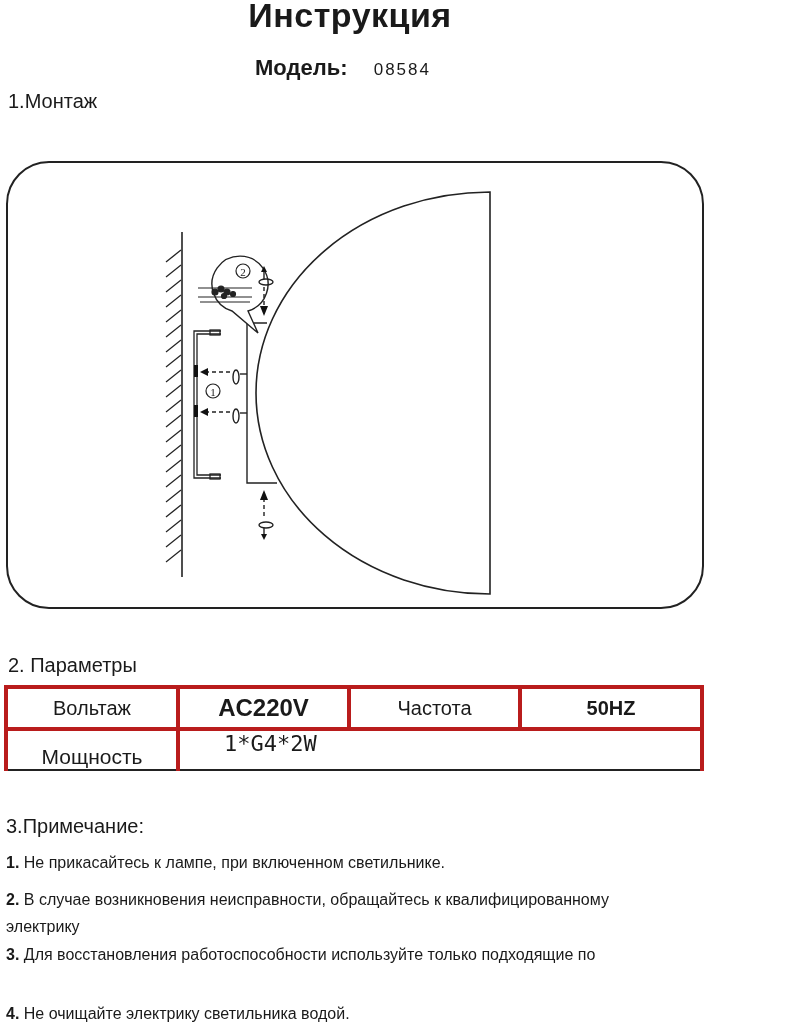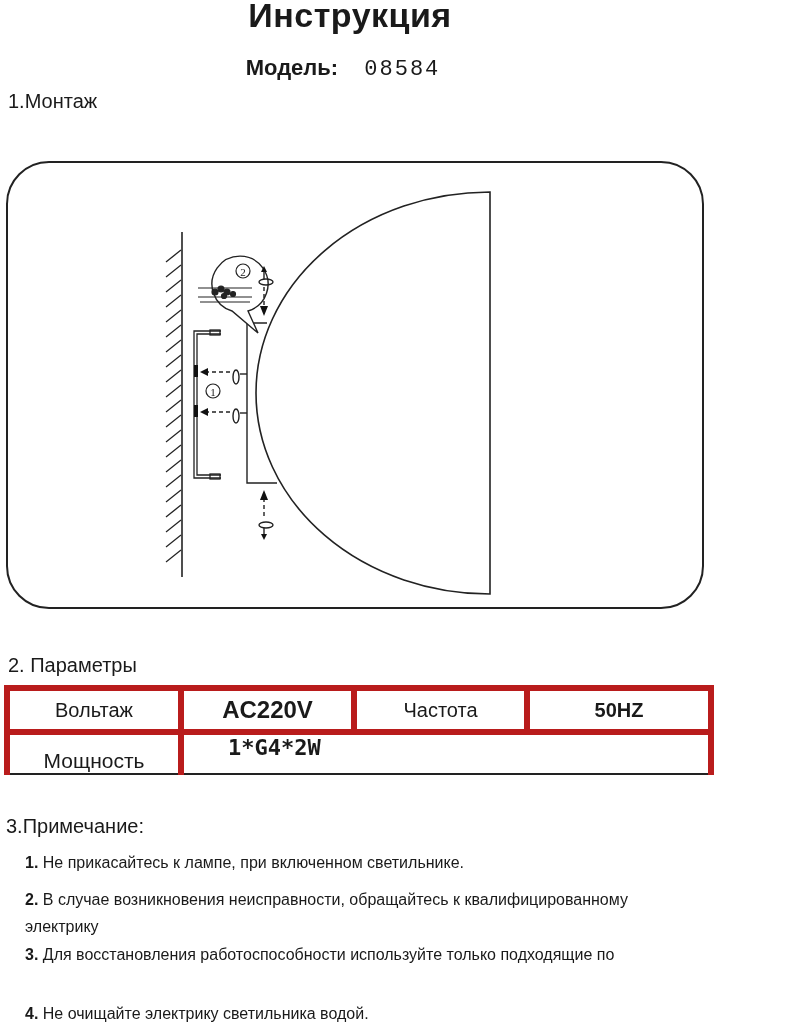--- a/index.html
+++ b/index.html
@@ -2,34 +2,34 @@
 <html><head>
 <meta charset="utf-8">
 <style>
   html, body { margin:0; padding:0; background:#ffffff; }
   body { width:786px; height:1026px; position:relative; overflow:hidden;
          font-family:"Liberation Sans", "DejaVu Sans", sans-serif; color:#1a1a1a; }
   .abs { position:absolute; }
   #doc-title { left:0; width:700px; top:-4px; text-align:center; font-size:34px; font-weight:bold; letter-spacing:0.5px; }
   #model-line { left:0; width:686px; top:55px; text-align:center; font-size:22px; }
   #model-line .lbl { font-weight:bold; }
-  #model-line .val { font-family:Liberation Mono, monospace; font-size:22px; letter-spacing:2px; margin-left:20px; }
+  #model-line .val { font-family:Liberation Sans, sans-serif; font-size:17px; letter-spacing:2px; margin-left:20px; }
   .section-h { font-size:20px; font-weight:normal; }
   #sec1 { left:8px; top:90px; }
   #sec2 { left:8px; top:654px; }
   #sec3 { left:6px; top:815px; }
   #diagram { left:0; top:150px; }
   table#params { position:absolute; left:4px; top:685px; border-collapse:collapse; }
-  #params td { border:6px solid #b91c1c; height:38px; padding:0; text-align:center; vertical-align:middle; }
+  #params td { border:4px solid #b91c1c; height:38px; padding:0; text-align:center; vertical-align:middle; }
   #params .c-label { font-size:20px; }
   #params .c-value { font-size:24px; font-weight:bold;margin-top:12px; }
   #params .power-lbl { font-size:21px; vertical-align:bottom; }
-  #params .power-val { font-family:"DejaVu Sans Mono", monospace; font-weight:bold; font-size:22px; text-align:left; padding-left:44px; vertical-align:top;margin-top:12px; }
+  #params .power-val { font-family:"DejaVu Sans Mono", monospace; font-weight:normal; font-size:22px; text-align:left; padding-left:44px; vertical-align:top;margin-top:12px; }
   #params tr.r2 td { border-bottom:2px solid #222; }
-  .note { position:absolute; left:6px; width:720px; font-size:16px; line-height:27px;margin-left:19px; }
+  .note { position:absolute; left:6px; width:720px; font-size:16px; line-height:27px; }
   .note .num { font-weight:bold; }
 </style>
 </head>
 <body>
 
 <div id="doc-title" class="abs">Инструкция</div>
 <div id="model-line" class="abs">
   <span class="lbl">Модель:</span>
   <span class="val">08584</span>
 </div>

